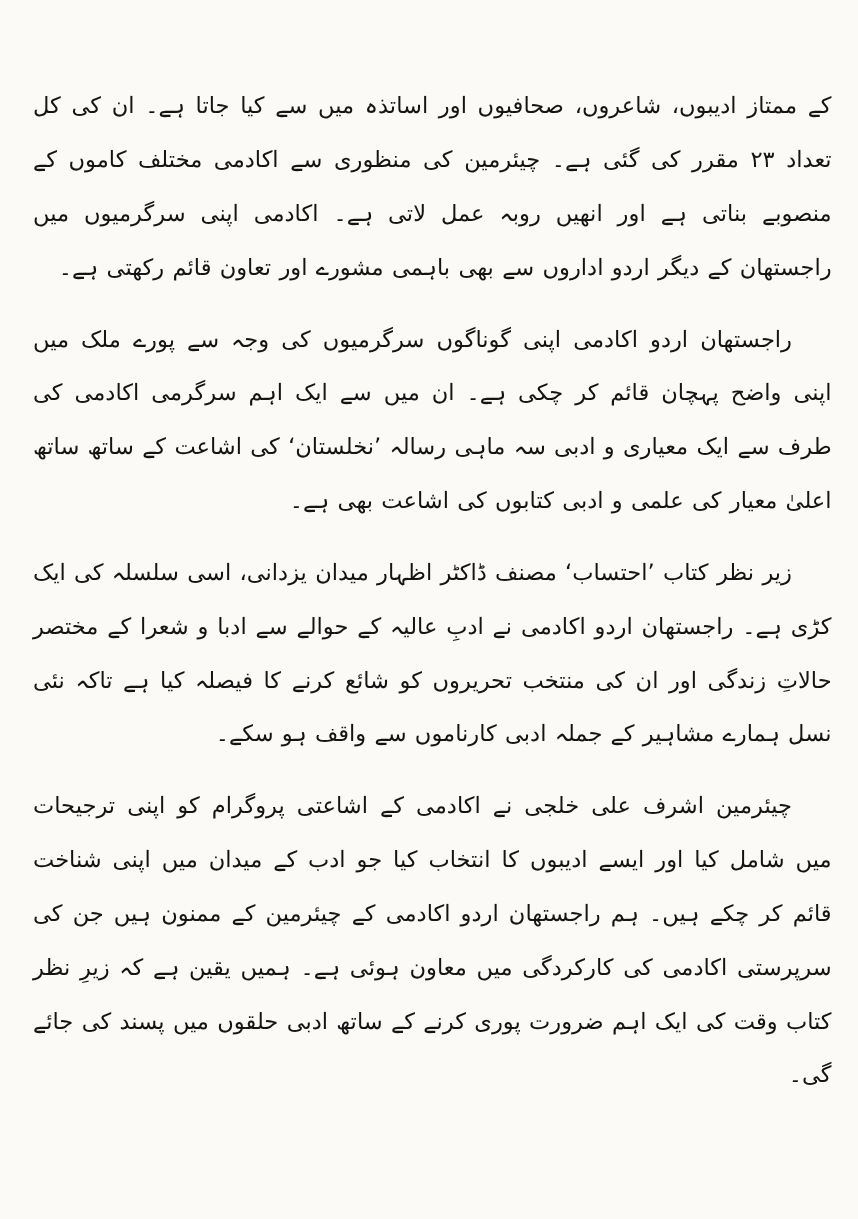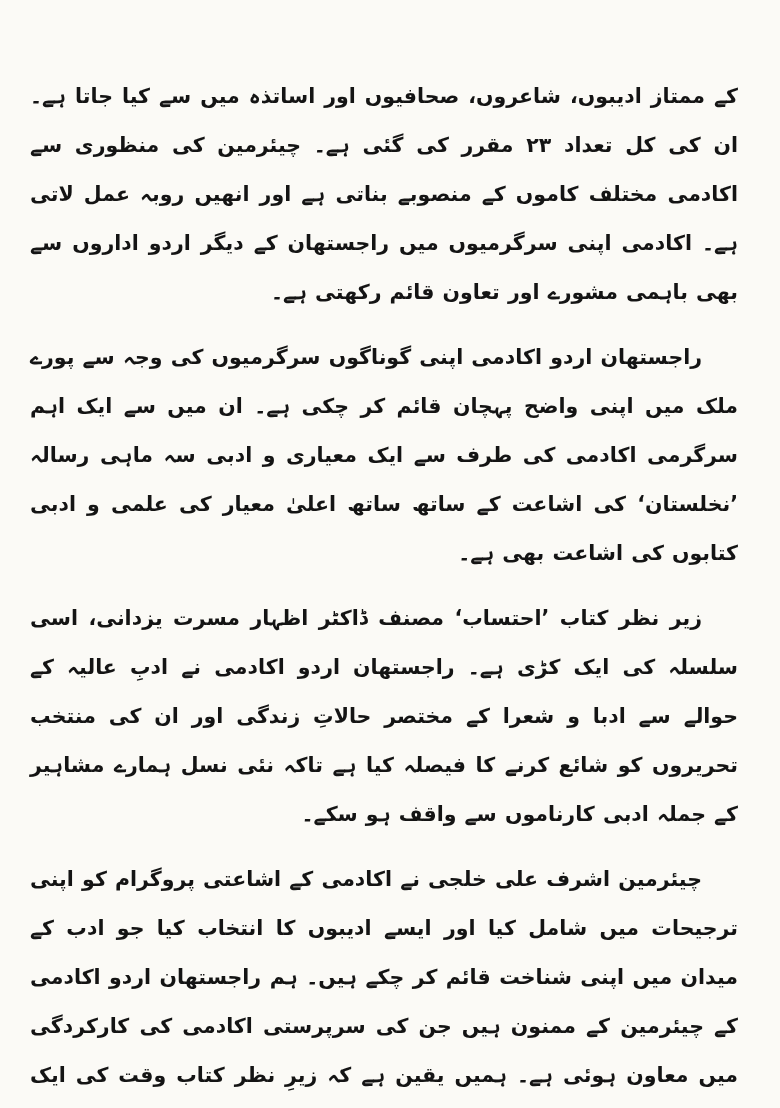--- a/index.html
+++ b/index.html
@@ -12,23 +12,22 @@
     height: 1108px;
     background: #fbfaf6;
     font-family: "DejaVu Sans", sans-serif;
     overflow: hidden;
     position: relative;
   }
   .page {
     box-sizing: border-box;
     width: 780px;
     height: 1108px;
-    padding: 72px 42px 40px 30px;
+    padding: 72px 24px 40px 30px;
     direction: rtl;
-    font-weight: bold;
   }
   .para {
     direction: rtl;
     unicode-bidi: embed;
     text-align: justify;
     font-size: 20.5px;
     line-height: 49px;
     color: #141414;
     margin: 0 0 16px 0;
     word-spacing: 1px;
@@ -39,16 +38,16 @@
   }
 </style>
 </head>
 <body>
 
 <div class="page">
   <p class="para" lang="ur" dir="rtl">کے ممتاز ادیبوں، شاعروں، صحافیوں اور اساتذہ میں سے کیا جاتا ہے۔ ان کی کل تعداد ۲۳ مقرر کی گئی ہے۔ چیئرمین کی منظوری سے اکادمی مختلف کاموں کے منصوبے بناتی ہے اور انھیں روبہ عمل لاتی ہے۔ اکادمی اپنی سرگرمیوں میں راجستھان کے دیگر اردو اداروں سے بھی باہمی مشورے اور تعاون قائم رکھتی ہے۔</p>
 
   <p class="para indent" lang="ur" dir="rtl">راجستھان اردو اکادمی اپنی گوناگوں سرگرمیوں کی وجہ سے پورے ملک میں اپنی واضح پہچان قائم کر چکی ہے۔ ان میں سے ایک اہم سرگرمی اکادمی کی طرف سے ایک معیاری و ادبی سہ ماہی رسالہ ’نخلستان‘ کی اشاعت کے ساتھ ساتھ اعلیٰ معیار کی علمی و ادبی کتابوں کی اشاعت بھی ہے۔</p>
 
-  <p class="para indent" lang="ur" dir="rtl">زیر نظر کتاب ’احتساب‘ مصنف ڈاکٹر اظہار مسرت یزدانی، اسی سلسلہ کی ایک کڑی ہے۔ راجستھان اردو اکادمی نے ادبِ عالیہ کے حوالے سے ادبا و شعرا کے مختصر حالاتِ زندگی اور ان کی منتخب تحریروں کو شائع کرنے کا فیصلہ کیا ہے تاکہ نئی نسل ہمارے مشاہیر کے جملہ ادبی کارناموں سے واقف ہو سکے۔</p>
+  <p class="para indent" lang="ur" dir="rtl">زیر نظر کتاب ’احتساب‘ مصنف ڈاکٹر اظہار میدان یزدانی، اسی سلسلہ کی ایک کڑی ہے۔ راجستھان اردو اکادمی نے ادبِ عالیہ کے حوالے سے ادبا و شعرا کے مختصر حالاتِ زندگی اور ان کی منتخب تحریروں کو شائع کرنے کا فیصلہ کیا ہے تاکہ نئی نسل ہمارے مشاہیر کے جملہ ادبی کارناموں سے واقف ہو سکے۔</p>
 
   <p class="para indent" lang="ur" dir="rtl">چیئرمین اشرف علی خلجی نے اکادمی کے اشاعتی پروگرام کو اپنی ترجیحات میں شامل کیا اور ایسے ادیبوں کا انتخاب کیا جو ادب کے میدان میں اپنی شناخت قائم کر چکے ہیں۔ ہم راجستھان اردو اکادمی کے چیئرمین کے ممنون ہیں جن کی سرپرستی اکادمی کی کارکردگی میں معاون ہوئی ہے۔ ہمیں یقین ہے کہ زیرِ نظر کتاب وقت کی ایک اہم ضرورت پوری کرنے کے ساتھ ادبی حلقوں میں پسند کی جائے گی۔</p>
 </div>
 
 </body></html>

